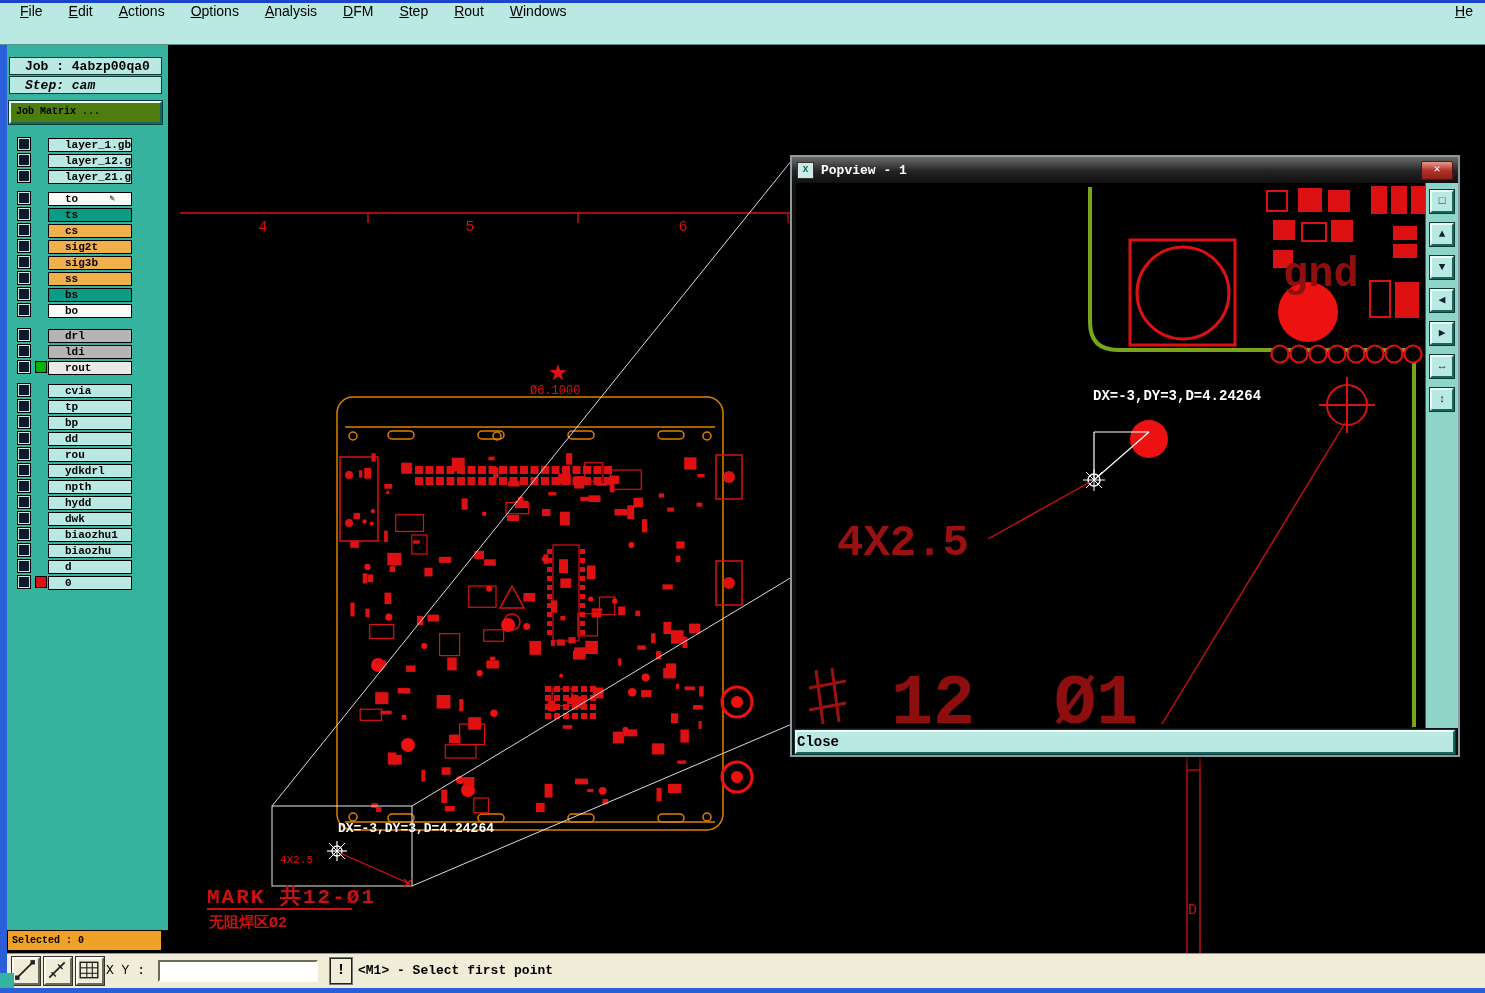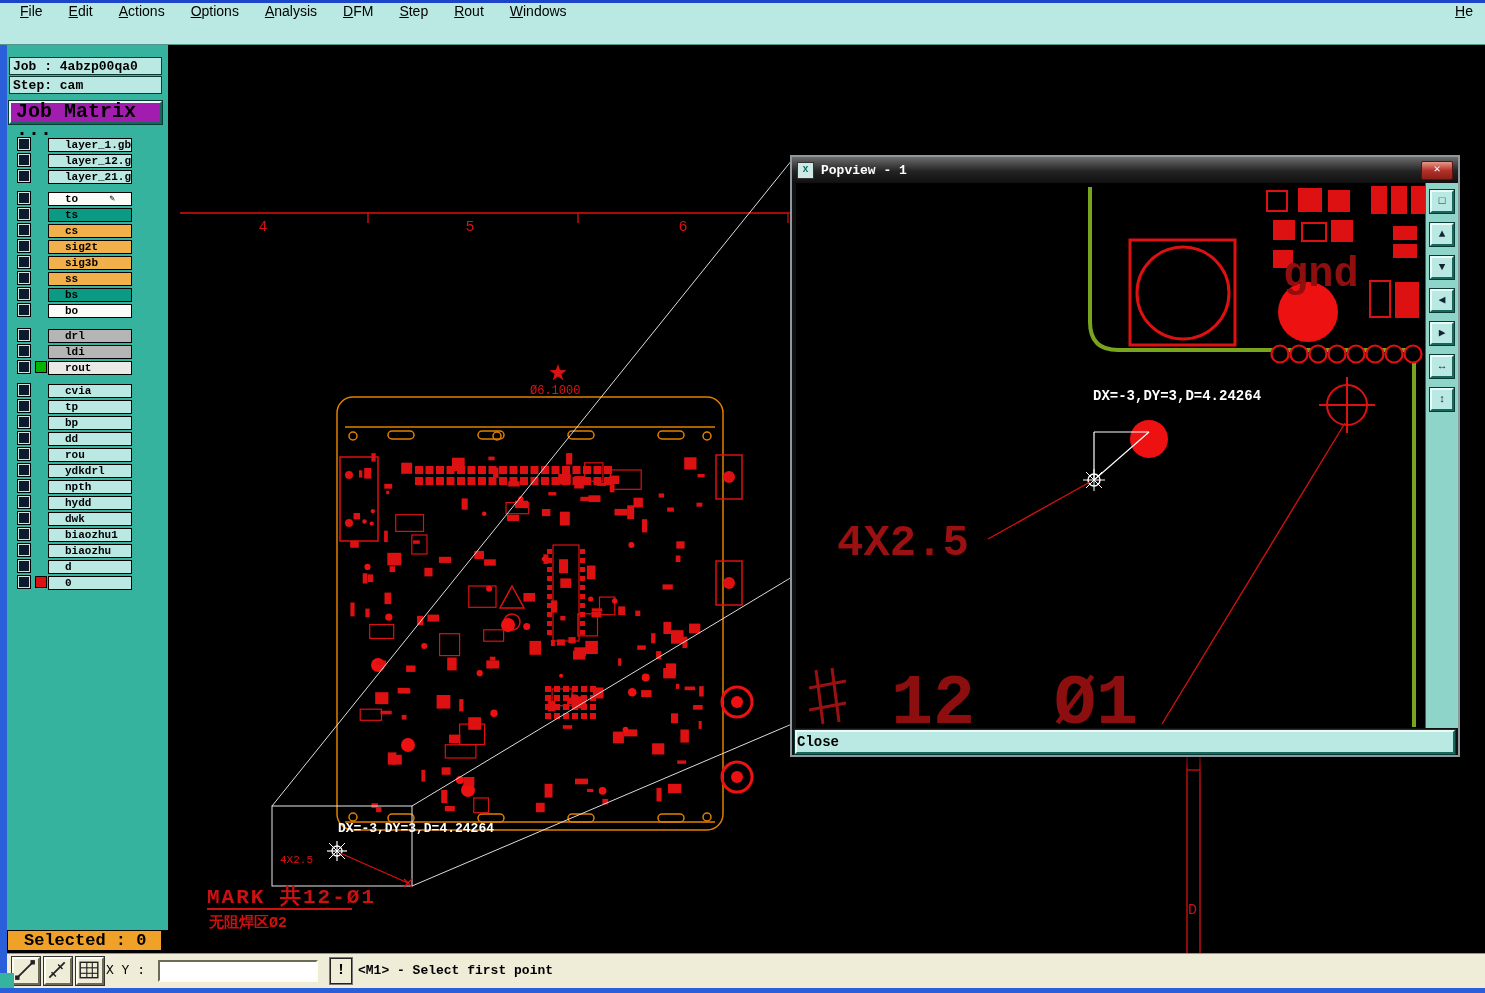--- a/index.html
+++ b/index.html
@@ -19,46 +19,46 @@
            font-family:"Liberation Sans",sans-serif;font-size:14px;}
   #menu-items{display:flex;gap:26px;}
   .menu-item{cursor:default;}
   .menu-item u, .menu-right u{text-decoration:underline;}
   .menu-right{margin-left:auto;}
 
   
   .sidebar{position:absolute;left:7px;top:45px;width:161px;height:885px;background:#35b39f;}
   .job-box{position:absolute;left:2px;width:153px;height:18px;background:#b9e9e2;
            border:1px solid #0a3a34;font-size:13px;font-weight:bold;line-height:17px;
-           padding-left:3px;box-sizing:border-box;white-space:nowrap;overflow:hidden;}
-  #job-line{top:12px;} #step-line{top:31px;}
-  .matrix-btn{position:absolute;left:2px;top:56px;width:153px;height:23px;background:#a21caf;
+           padding-left:15px;box-sizing:border-box;white-space:nowrap;overflow:hidden;}
+  #job-line{top:12px;} #step-line{top:31px;font-style:italic;}
+  .matrix-btn{position:absolute;left:2px;top:56px;width:153px;height:23px;background:#4d7c0f;
            border-top:2px solid #eafaf7;border-left:2px solid #eafaf7;
            border-bottom:2px solid #17685c;border-right:2px solid #17685c;
-           outline:1px solid #0a3a34;font-size:20px;font-weight:bold;line-height:18px;
+           outline:1px solid #0a3a34;font-size:10px;font-weight:bold;line-height:18px;
            padding-left:5px;box-sizing:border-box;cursor:default;}
   #layer-list{position:absolute;left:0;top:92px;width:100%;}
   .layer-group{margin-bottom:6px;}
   .layer-group.g1{margin-bottom:9px;}
   .layer-group.g2{margin-bottom:7px;}
   .layer-row{position:relative;height:16px;}
   .chk{position:absolute;left:11px;top:1px;width:12px;height:12px;background:#0c1a2e;
        border:1px solid #cfe3e0;outline:1px solid #000;box-sizing:border-box;}
   .active-sq{position:absolute;left:28px;top:1px;width:12px;height:12px;border:1px solid #000;box-sizing:border-box;}
   .active-sq.green{background:#00b400;}
   .active-sq.red{background:#dd1111;}
   .lname{position:absolute;left:41px;top:1px;width:84px;height:14px;border:1px solid #000;
          font-size:11px;font-weight:bold;line-height:12px;padding:0 16px;box-sizing:border-box;
          white-space:nowrap;overflow:hidden;cursor:default;}
   .sfx{float:right;font-size:9px;}
   .c-cyan{background:#b9e9e2}.c-white{background:#fbfbf8}.c-teal{background:#0b9a83}
   .c-orange{background:#f2b04b}.c-gray{background:#b5b5b5}.c-light{background:#e9e9e6}
   .selected-bar{position:absolute;left:7px;top:930px;width:155px;height:21px;background:#f0a128;
-         border:1px solid #000;font-size:17px;font-weight:bold;line-height:19px;
-         padding-left:16px;box-sizing:border-box;}
+         border:1px solid #000;font-size:10px;font-weight:bold;line-height:19px;
+         padding-left:4px;box-sizing:border-box;}
 
   
   #main-canvas{position:absolute;left:168px;top:45px;width:1317px;height:908px;background:#000;}
   text{font-family:"Liberation Mono",monospace;}
 
   
   .popview{position:absolute;left:790px;top:155px;width:670px;height:602px;background:#101010;
            border:2px solid #8e999f;box-sizing:border-box;box-shadow:5px 6px 12px rgba(0,0,0,.7);}
   .pv-title{position:absolute;left:0;top:0;width:100%;height:26px;
             background:linear-gradient(#6c6c6c,#232323 55%,#101010);

